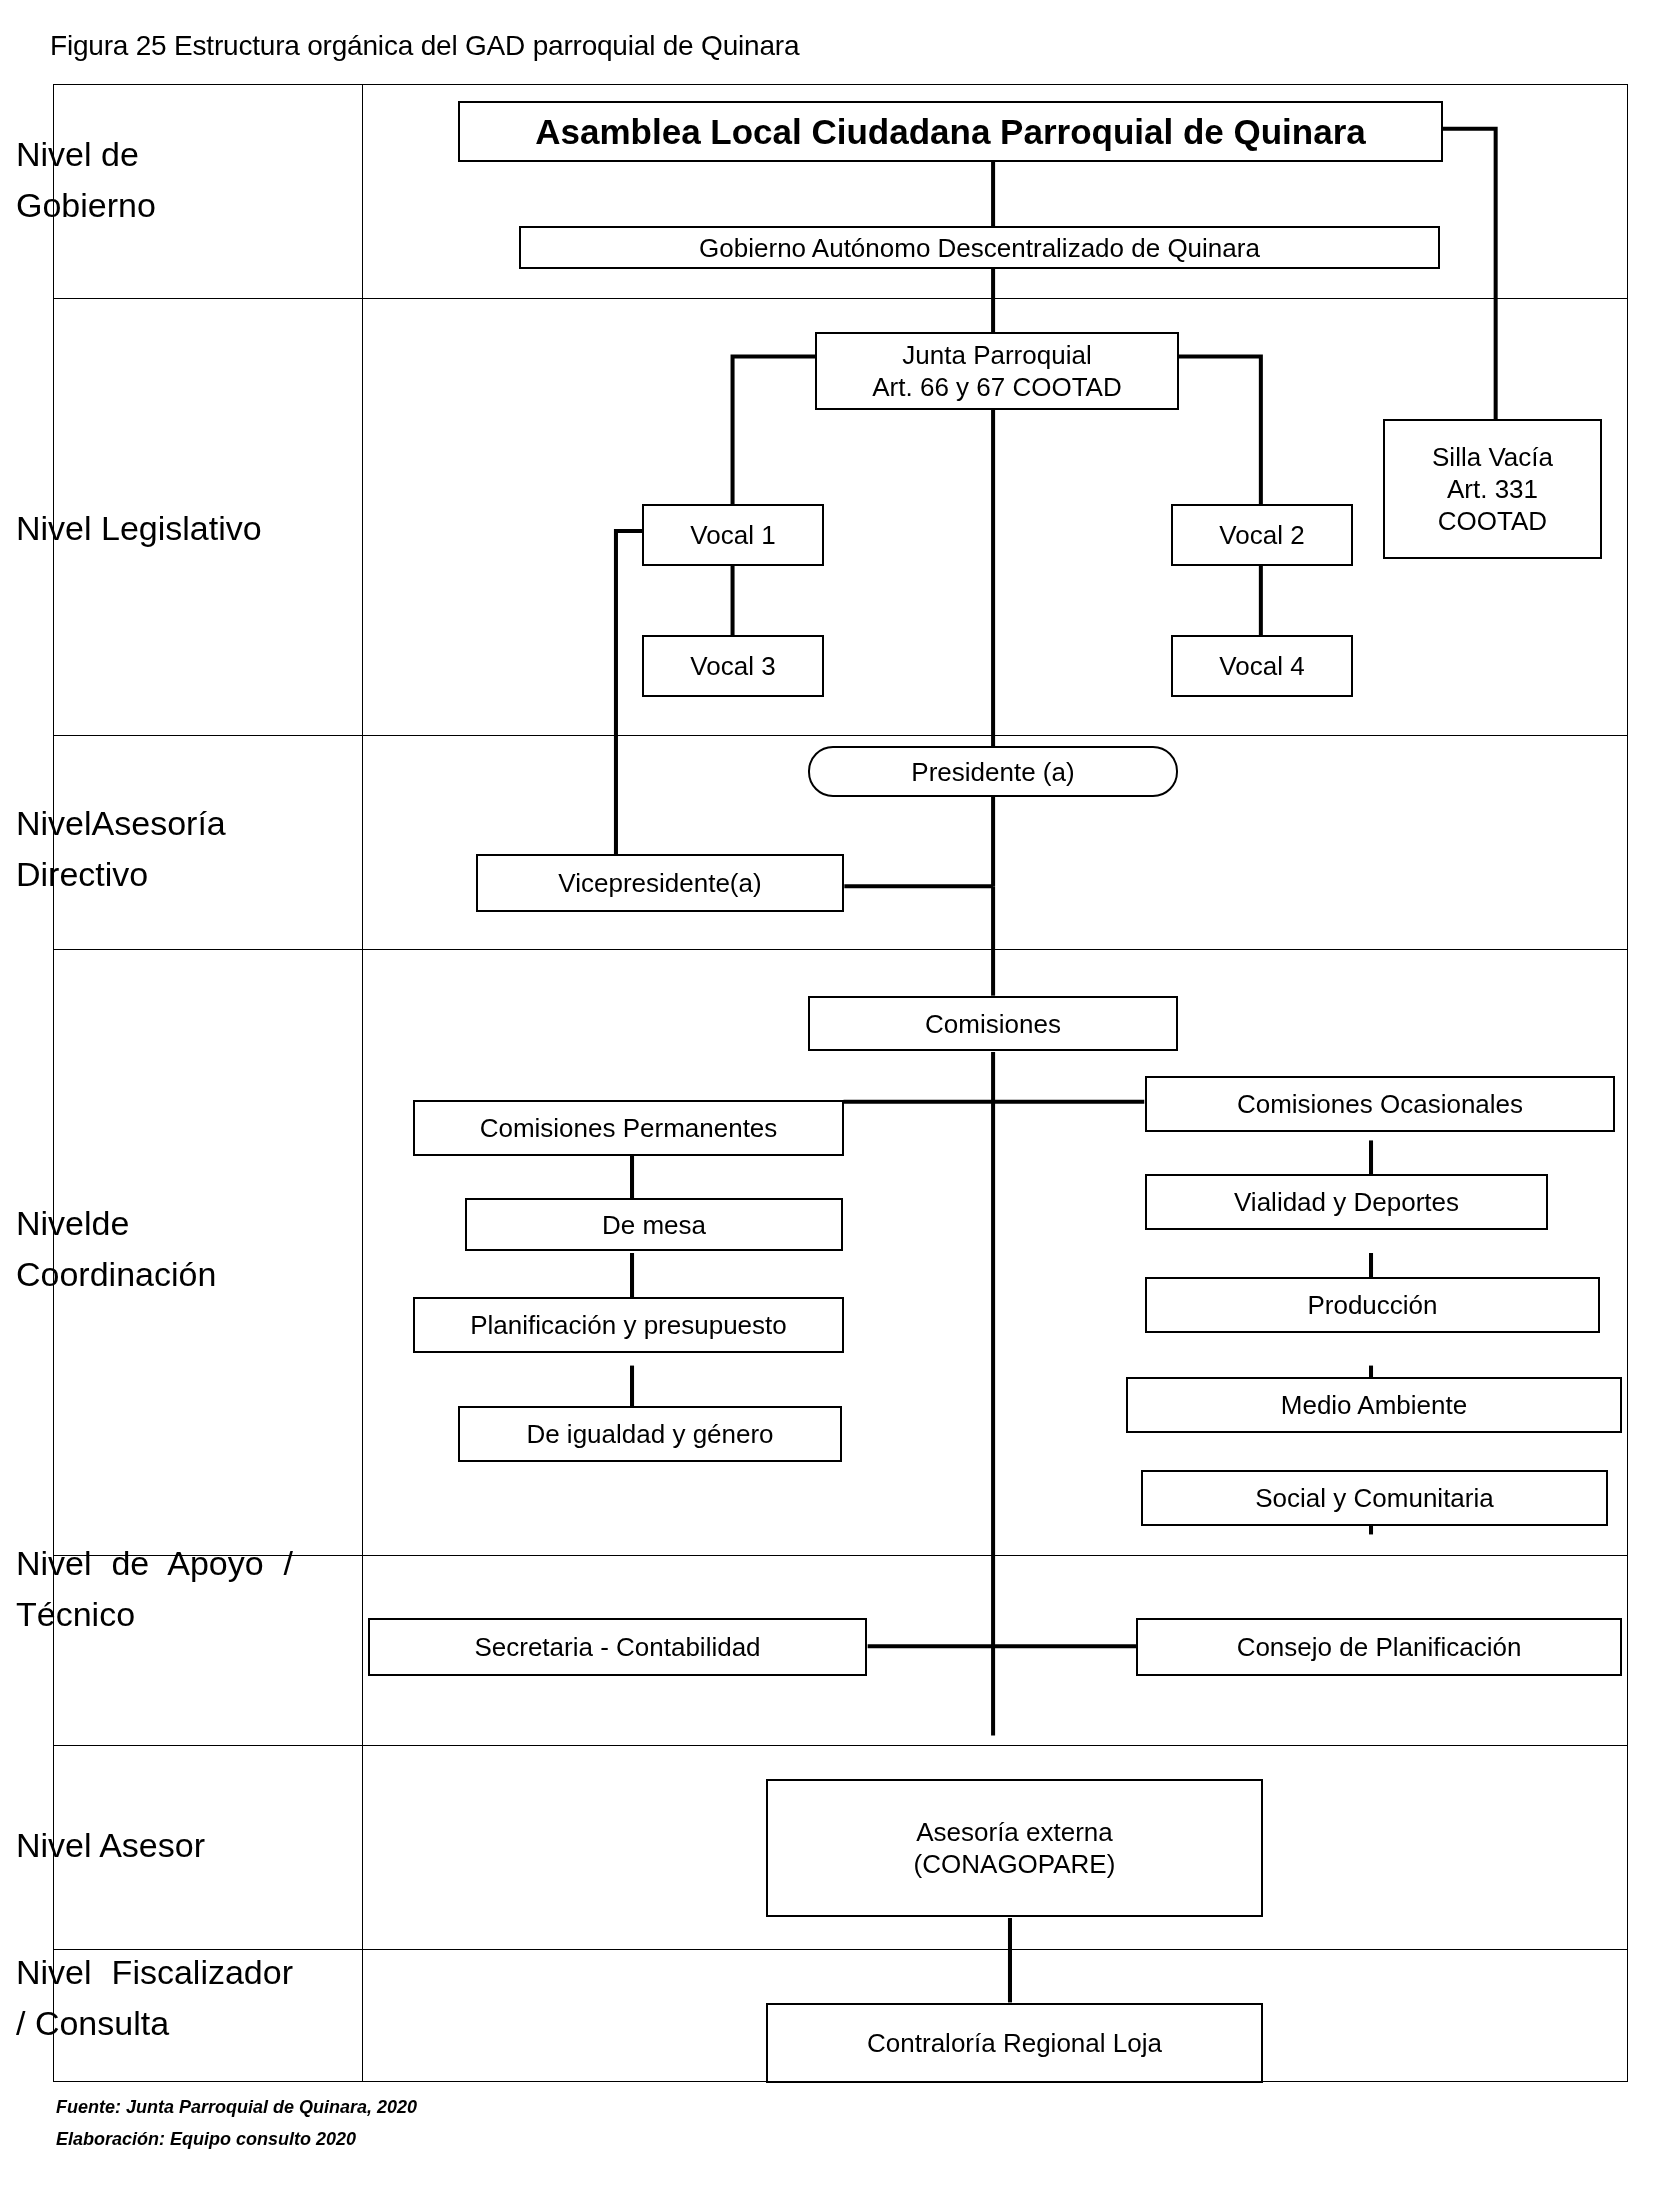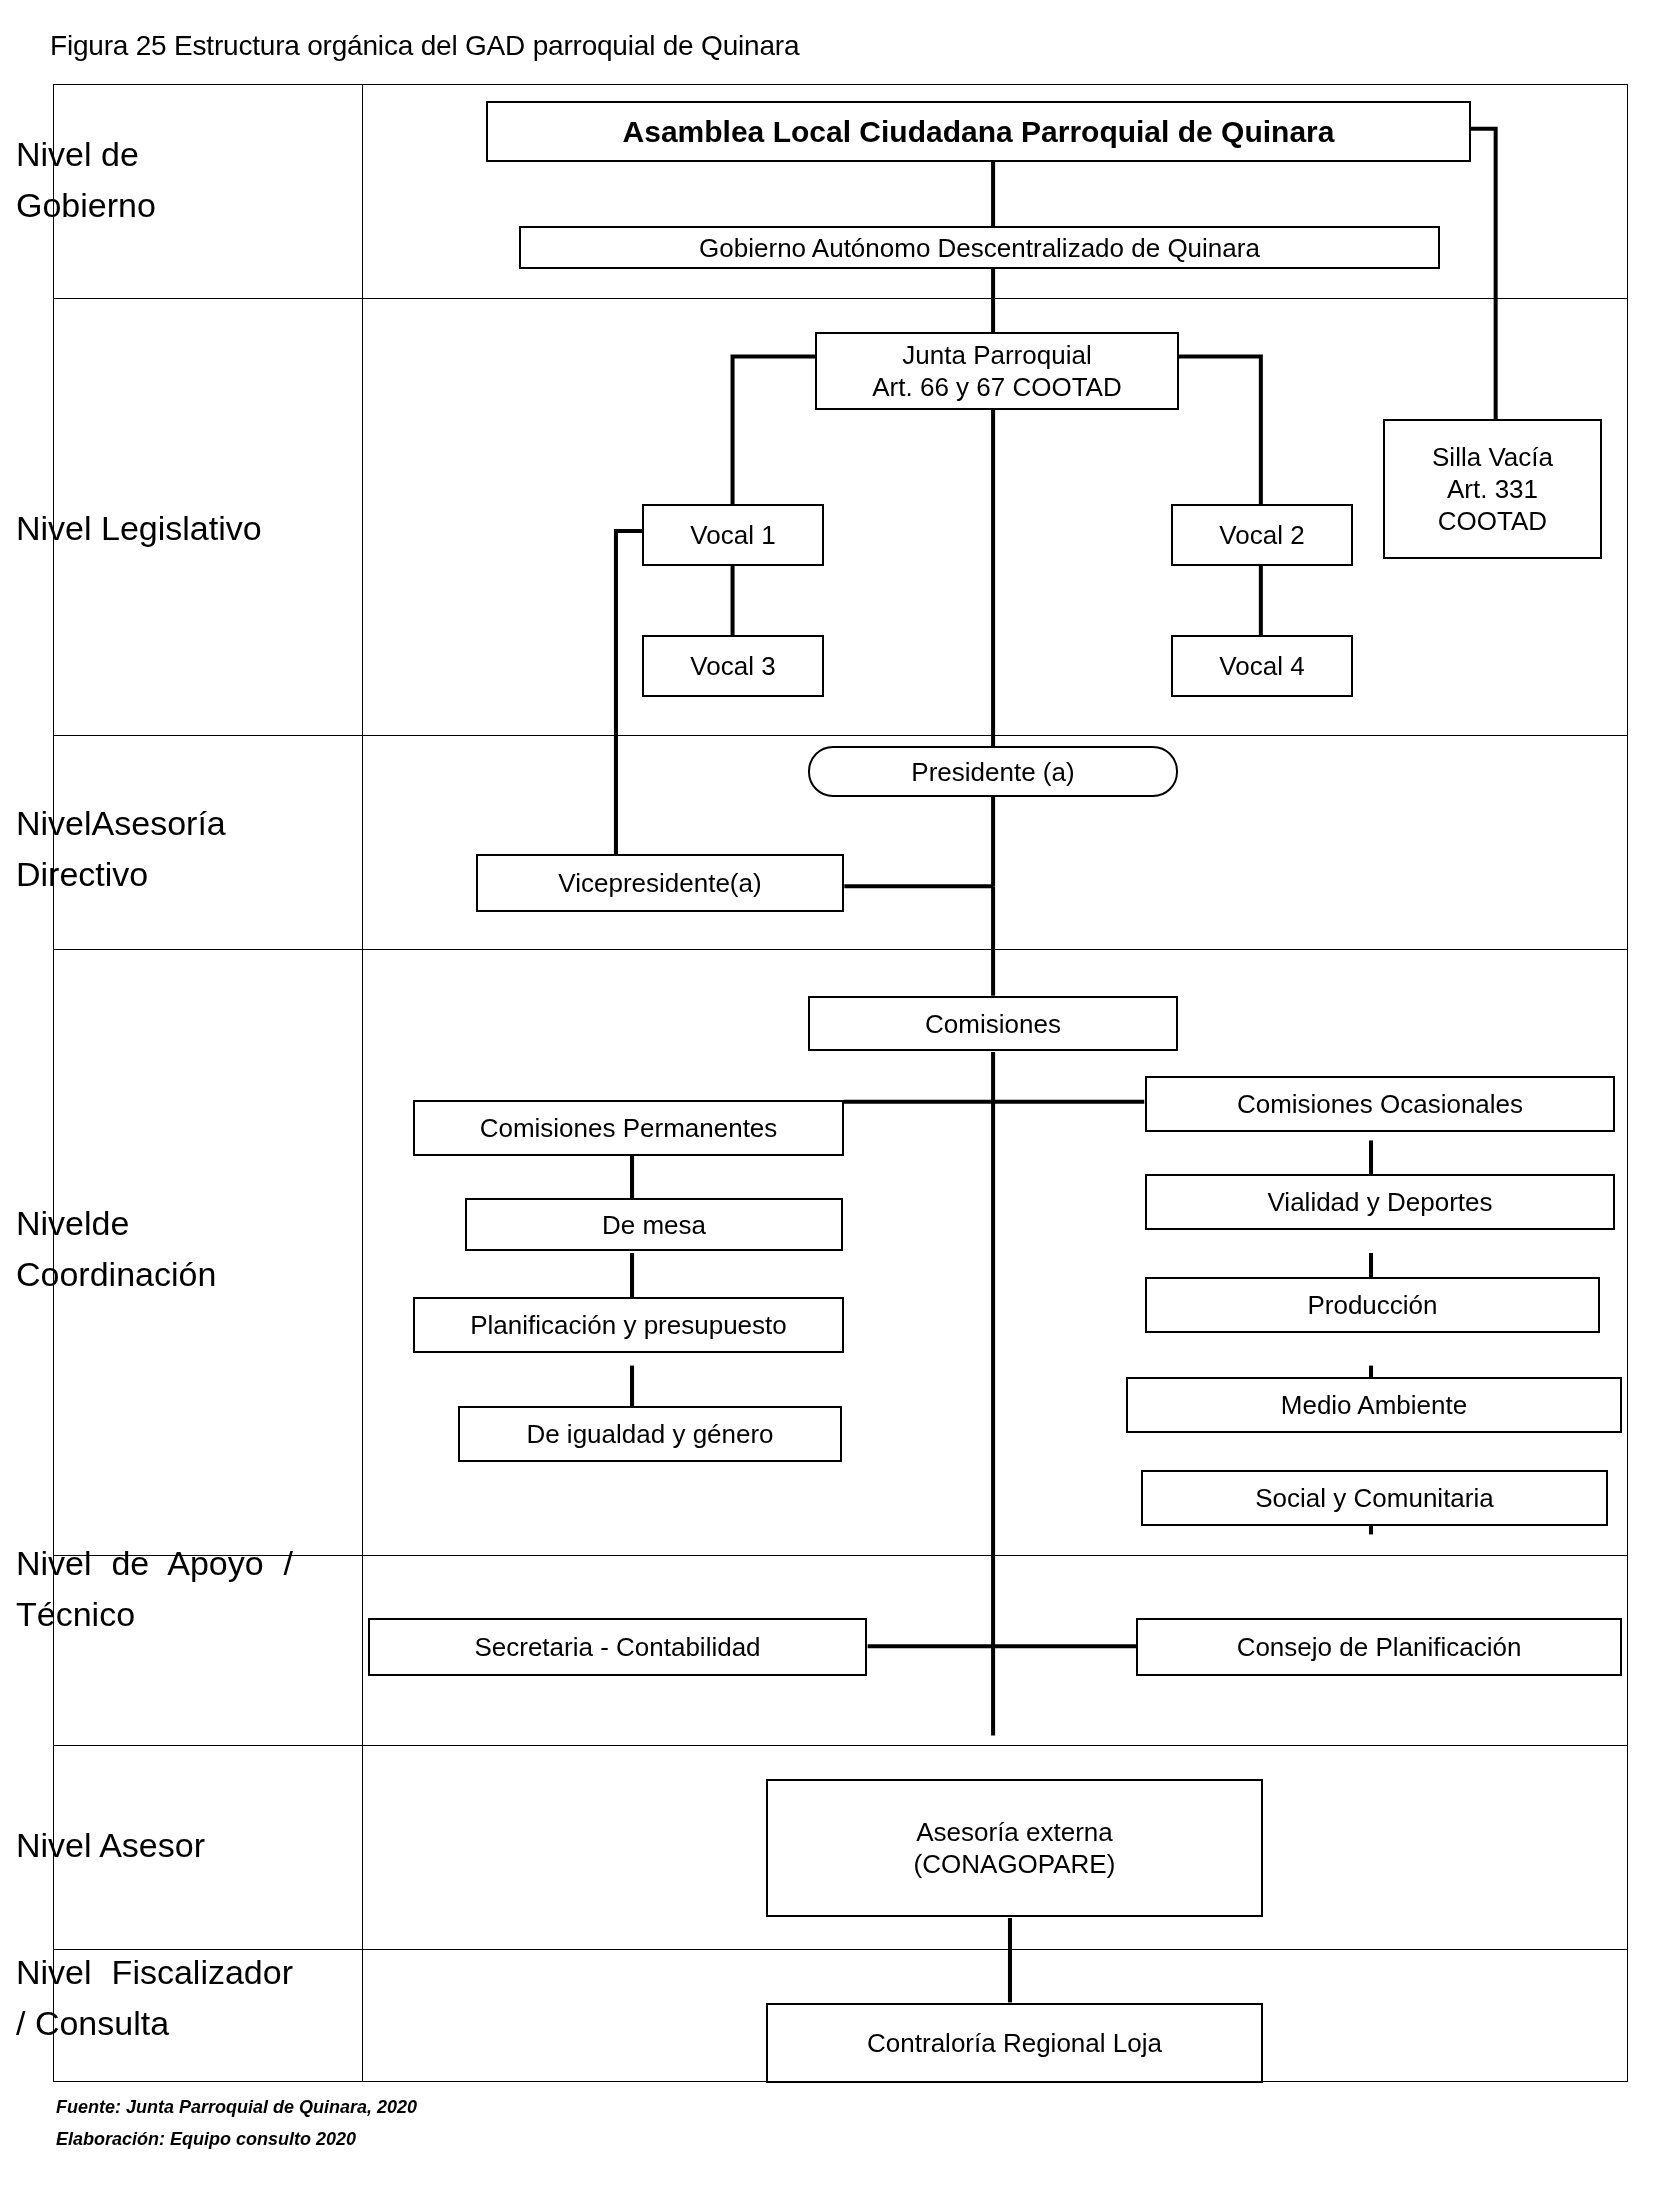--- a/index.html
+++ b/index.html
@@ -85,22 +85,21 @@
     align-items: center;
     justify-content: center;
     text-align: center;
     font-size: 26px;
     line-height: 32px;
     padding: 1.6px 4.8px;
     z-index: 3;
   }
   .node.bold {
     font-weight: bold;
-    font-size: 30px;
-    margin-left: 28px;
+    font-size: 35px;
   }
 
   
   #links {
     position: absolute;
     left: 0;
     top: 0;
     width: 1679px;
     height: 2194px;
     z-index: 1;
@@ -248,21 +247,21 @@
   <div class="node" style="left:413px; top:1100px; width:431px; height:56px;">Comisiones Permanentes</div>
 
   <div class="node" style="left:465px; top:1198px; width:378px; height:53px;">De mesa</div>
 
   <div class="node" style="left:413px; top:1297px; width:431px; height:56px;">Planificación y presupuesto</div>
 
   <div class="node" style="left:458px; top:1406px; width:384px; height:56px;">De igualdad y  género</div>
 
   <div class="node" style="left:1145px; top:1076px; width:470px; height:56px;">Comisiones Ocasionales</div>
 
-  <div class="node" style="left:1145px; top:1174px; width:470px; height:56px;">Vialidad y Deportes</div>
+  <div class="node" style="left:1145px; top:1174px; width:403px; height:56px;">Vialidad y Deportes</div>
 
   <div class="node" style="left:1145px; top:1277px; width:455px; height:56px;">Producción</div>
 
   <div class="node" style="left:1126px; top:1377px; width:496px; height:56px;">Medio Ambiente</div>
 
   <div class="node" style="left:1141px; top:1470px; width:467px; height:56px;">Social y Comunitaria</div>
 
   <div class="node" style="left:368px; top:1618px; width:499px; height:58px;">Secretaria - Contabilidad</div>
 
   <div class="node" style="left:1136px; top:1618px; width:486px; height:58px;">Consejo de Planificación</div>

